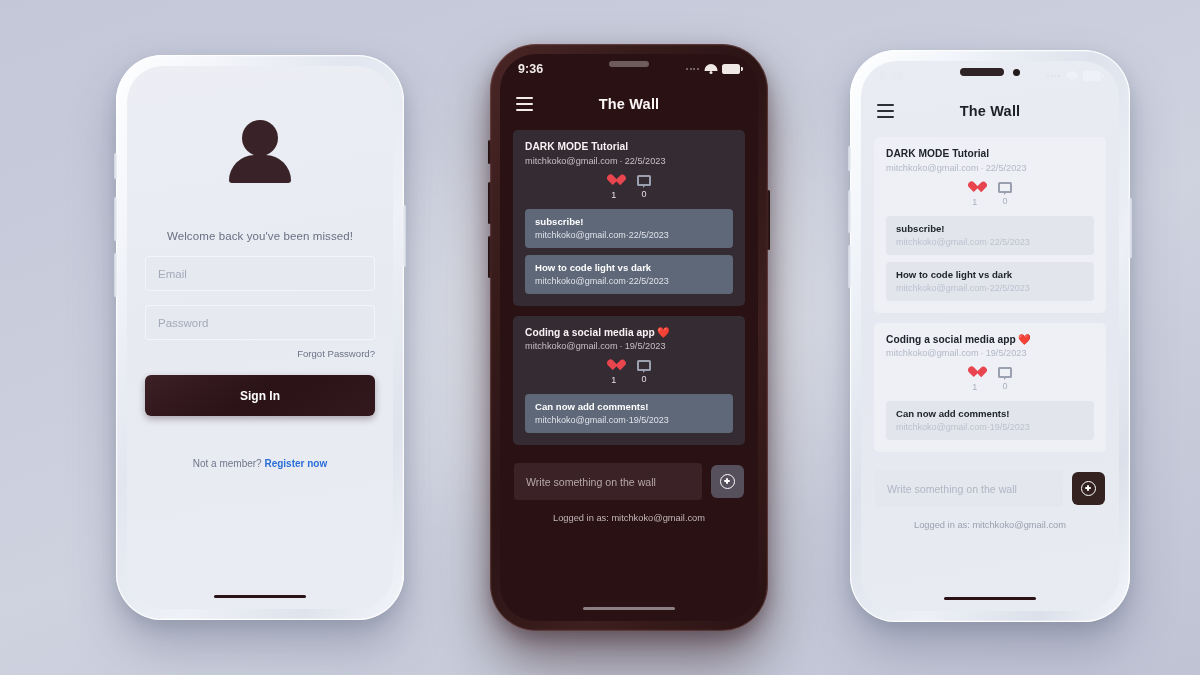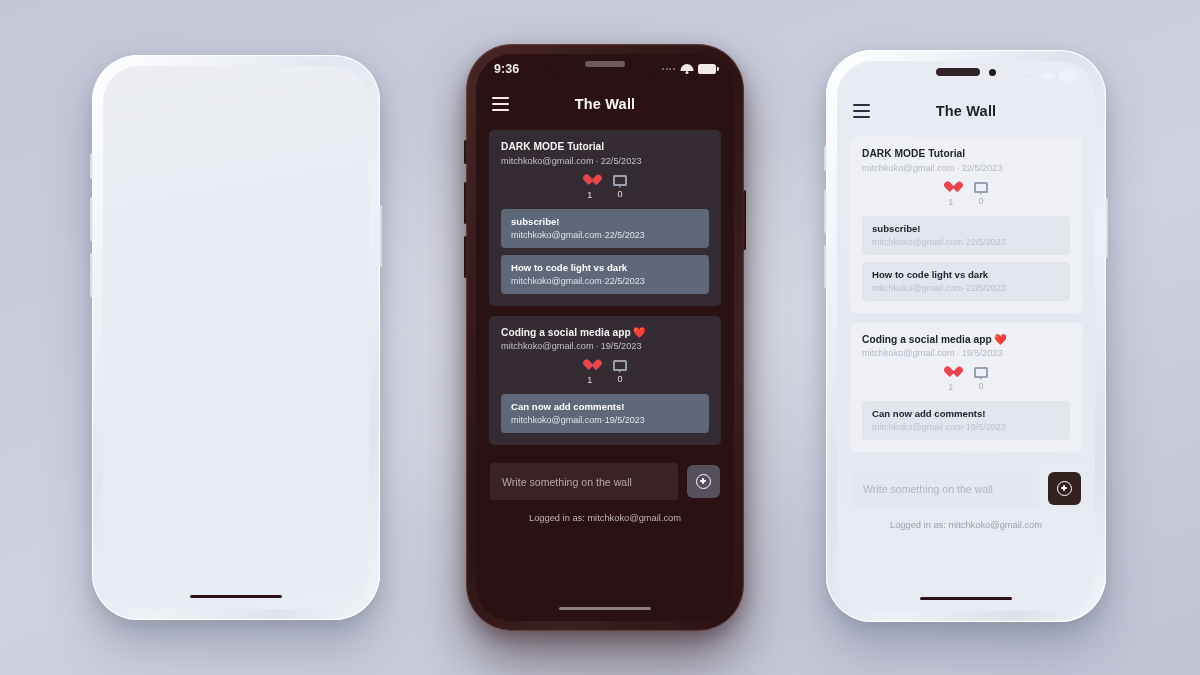--- a/index.html
+++ b/index.html
@@ -6,21 +6,21 @@
   html,body { width:1200px; height:675px; overflow:hidden; }
   body {
     font-family:"Liberation Sans", sans-serif;
     background:
       radial-gradient(ellipse 70% 55% at 50% 45%, rgba(255,255,255,0.30) 0%, rgba(255,255,255,0) 65%),
       linear-gradient(160deg, #c3c7d8 0%, #c8ccdb 28%, #cfd3e0 55%, #c6cad9 78%, #bfc3d4 100%);
     position:relative;
   }
 
   
-  .phone { position:absolute; border-radius:46px; }
+  .phone { position:absolute; border-radius:46px;margin-left:24px; }
 
   .chassis {
     position:absolute; inset:0; border-radius:46px;
   }
   .screen {
     position:absolute; border-radius:36px; overflow:hidden;
   }
 
   
   .btn-side { position:absolute; border-radius:2px; }
@@ -226,20 +226,34 @@
 <div class="phone" id="phone1">
   <div class="chassis"></div>
   <div class="btn-side b1"></div>
   <div class="btn-side b2"></div>
   <div class="btn-side b3"></div>
   <div class="br"></div>
 
   <div class="screen theme-light-screen">
 
 
+    <div class="login-wrap">
+      <div class="avatar">
+        <span class="head"></span>
+        <span class="body"></span>
+      </div>
+      <div class="welcome">Welcome back you've been missed!</div>
+      <div class="field">Email</div>
+      <div class="field">Password</div>
+      <div class="forgot">Forgot Password?</div>
+      <div class="signin">Sign In</div>
+      <div class="notmember">
+        <span>Not a member? </span><b>Register now</b>
+      </div>
+    </div>
 
     <div class="home-ind" style="background:#2a1216;"></div>
   </div>
 </div>
 
 <div class="phone" id="phone2">
   <div class="chassis"></div>
   <div class="btn-side b1"></div>
   <div class="btn-side b2"></div>
   <div class="btn-side b3"></div>

